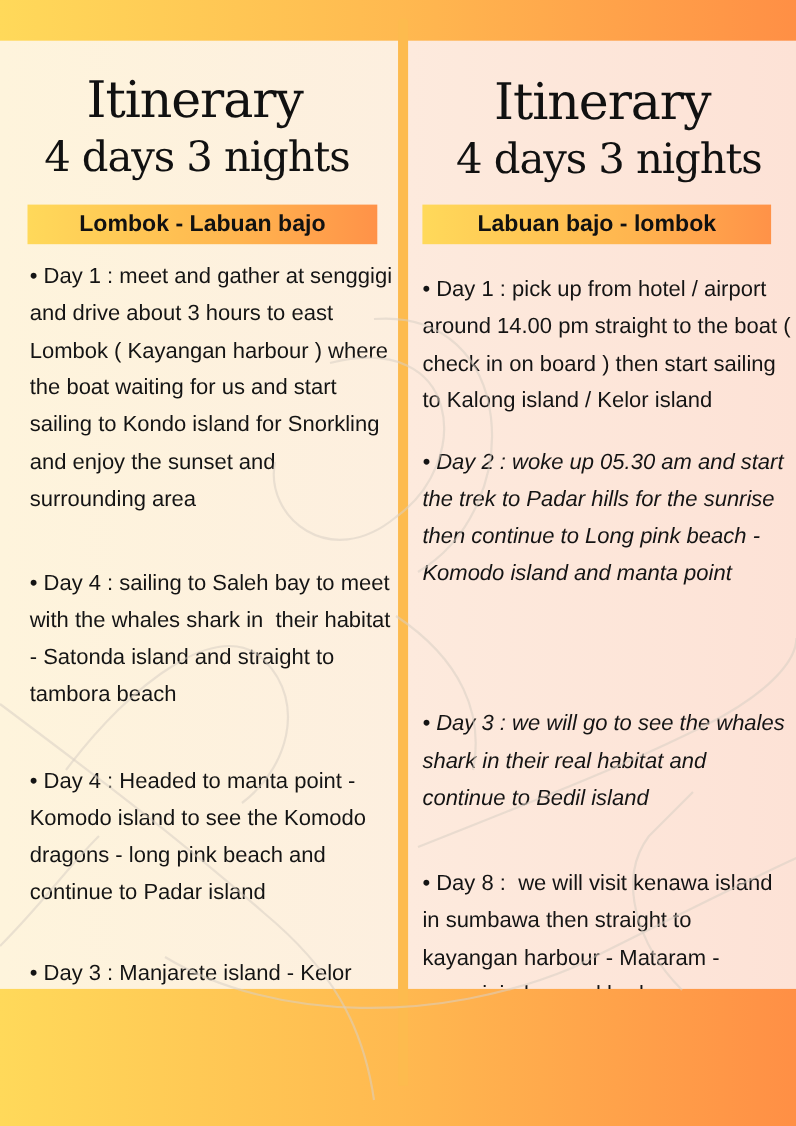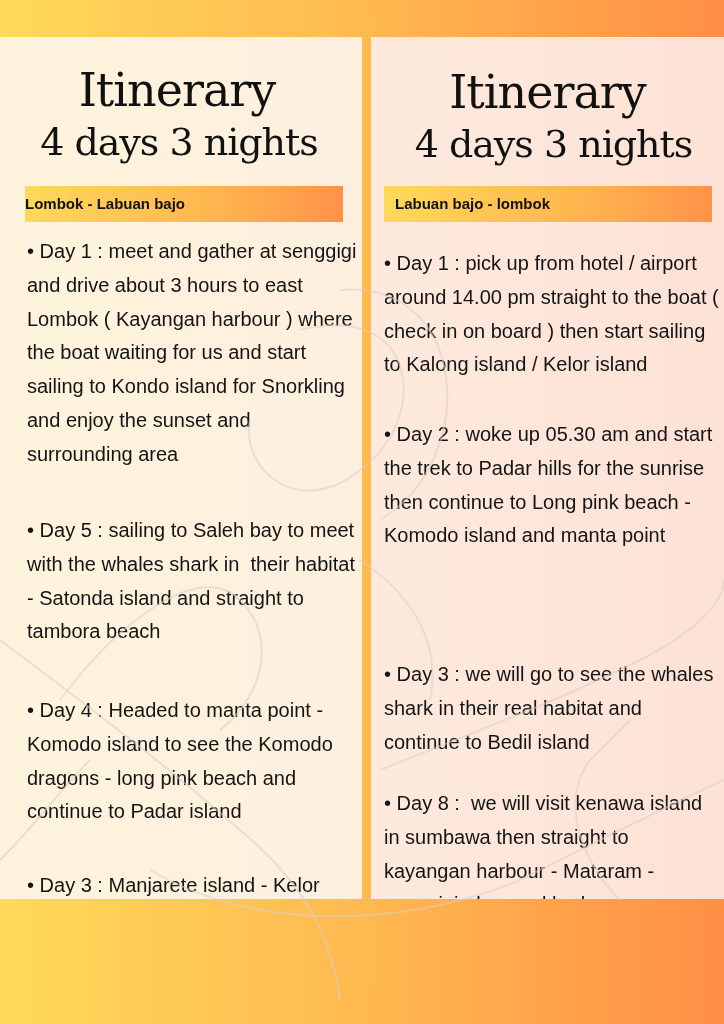--- a/index.html
+++ b/index.html
@@ -19,55 +19,55 @@
     }
     .deco { position: absolute; left: 0; top: 0; width: 724px; height: 1024px; pointer-events: none; }
     .title {
       position: absolute; width: 100%; text-align: center;
       font-family: "DejaVu Serif", serif; color: #111; line-height: 1;
       letter-spacing: -1px;
     }
     .title.main { font-size: 46px; font-weight: normal; }
     .title.sub { font-size: 38px; font-weight: normal; }
     .badge {
-      position: absolute; height: 36px; line-height: 36px; 
+      position: absolute; height: 36px; line-height: 36px; text-align: center;
       background: linear-gradient(90deg, #ffd95a 0%, #ffb54f 60%, #ff9248 100%);
-      font-weight: bold; font-size: 15px; color: #111;
+      font-weight: bold; font-size: 21px; color: #111;
     }
     .days { position: absolute; }
     .day {
       position: absolute; left: 0; font-size: 20px; line-height: 33.8px; color: #141414;
       white-space: pre-wrap; word-wrap: break-word;
     }
   </style>
 </head>
 <body>
 
 <div class="panel left">
   <div class="title main" style="top:30px; left:-4px;">Itinerary</div>
   <div class="title sub" style="top:86px; left:-2px;">4 days 3 nights</div>
   <div class="badge" style="left:25px; top:149px; width:318px;">Lombok - Labuan bajo</div>
   <div class="days" style="left:27px; top:0; width:330px;">
     <div class="day" style="top:198px; width:330px;">• Day 1 : meet and gather at senggigi and drive about 3 hours to east Lombok ( Kayangan harbour ) where the boat waiting for us and start sailing to Kondo island for Snorkling and enjoy the sunset and surrounding area</div>
-    <div class="day" style="top:477px; width:330px;">• Day 5 : sailing to Saleh bay to meet with the whales shark in  their habitat - Satonda island and straight to tambora beach</div>
+    <div class="day" style="top:477px; width:330px;">• Day 4 : sailing to Saleh bay to meet with the whales shark in  their habitat - Satonda island and straight to tambora beach</div>
     <div class="day" style="top:657px; width:330px;">• Day 4 : Headed to manta point -  Komodo island to see the Komodo dragons - long pink beach and continue to Padar island</div>
     <div class="day" style="top:832px; width:330px;">• Day 3 : Manjarete island - Kelor island and straight to Labuan bajo - end trip</div>
   </div>
 </div>
 
 <div class="divider"></div>
 
 <div class="panel right">
   <div class="title main" style="top:32px; left:0;">Itinerary</div>
   <div class="title sub" style="top:88px; left:6px;">4 days 3 nights</div>
-  <div class="badge" style="left:13px; top:149px; width:317px;padding-left:11px;">Labuan bajo - lombok</div>
+  <div class="badge" style="left:13px; top:149px; width:317px;">Labuan bajo - lombok</div>
   <div class="days" style="left:13px; top:0; width:336px;">
     <div class="day" style="top:210px; width:336px;">• Day 1 : pick up from hotel / airport around 14.00 pm straight to the boat ( check in on board ) then start sailing to Kalong island / Kelor island</div>
-    <div class="day" style="top:381px; width:336px;">• Day 2 : woke up 05.30 am and start the trek to Padar hills for the sunrise  then continue to Long pink beach - Komodo island and manta point</div>
-    <div class="day" style="top:621px; width:336px;">• Day 3 : we will go to see the whales shark in their real habitat and continue to Bedil island</div>
+    <div class="day" style="top:367px; width:336px;font-style:italic;">• Day 2 : woke up 05.30 am and start the trek to Padar hills for the sunrise  then continue to Long pink beach - Komodo island and manta point</div>
+    <div class="day" style="top:605px; width:336px;font-style:italic;">• Day 3 : we will go to see the whales shark in their real habitat and continue to Bedil island</div>
     <div class="day" style="top:750px; width:336px;">• Day 8 :  we will visit kenawa island in sumbawa then straight to kayangan harbour - Mataram - senggigi - bangsal harbour</div>
   </div>
 </div>
 
 <svg class="deco" viewBox="0 0 724 1024">
   <g fill="none" stroke="#d8cfc4" stroke-opacity="0.55" stroke-width="2">
     <path d="M300 330 C 420 300, 430 420, 360 470 C 300 520, 240 470, 250 420"></path>
     <path d="M340 290 C 470 280, 480 460, 380 520"></path>
     <path d="M0 640 C 80 700, 160 760, 240 830 C 300 880, 330 930, 340 1000"></path>
     <path d="M60 700 C 120 620, 200 560, 240 600 C 280 640, 260 700, 220 730"></path>

